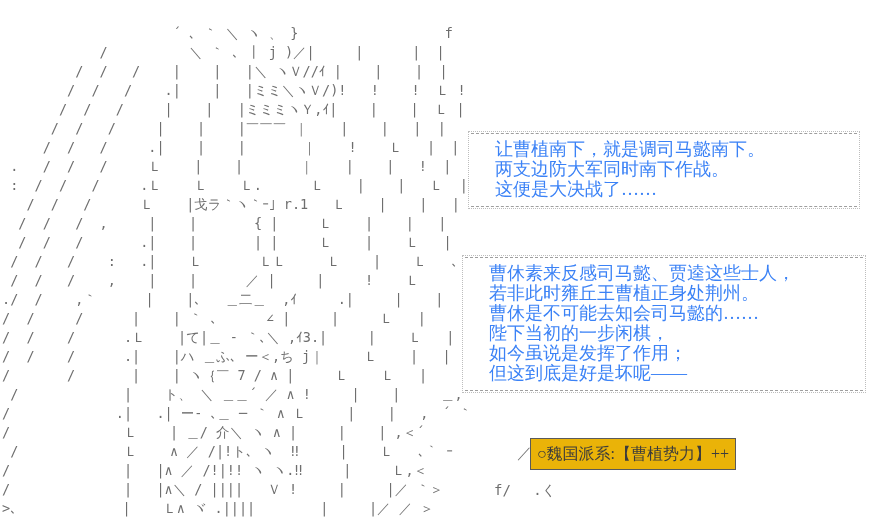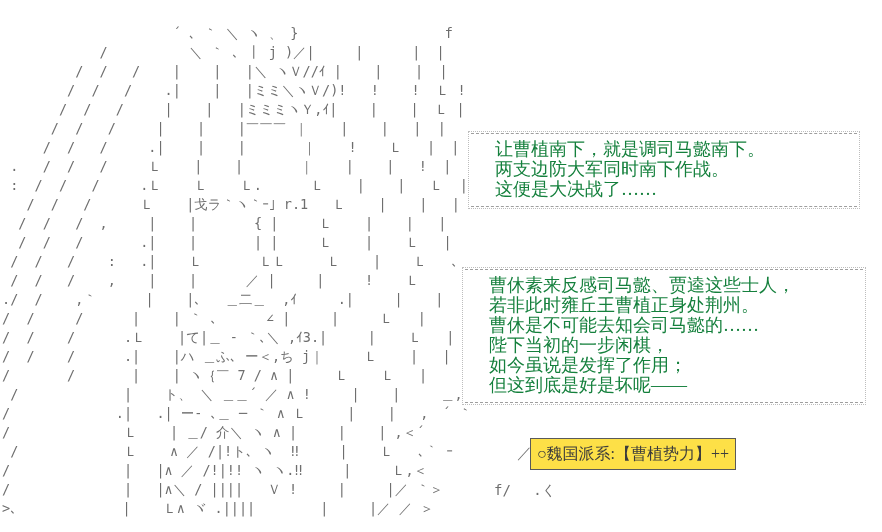--- a/index.html
+++ b/index.html
@@ -28,31 +28,31 @@
     background:transparent;
   }
   .dlg .inner{
     border-top:1px dashed #9e9e9e;
     border-bottom:1px dashed #9e9e9e;
     padding:5px 10px 7px 24px;
   }
   .dlg .txt{
     font-family:"Liberation Serif",serif;
     font-size:18px;line-height:20px;
-    color:#15803d;
+    color:#3b82f6;
     white-space:pre-line;
   }
   #dialogue-1{left:468px;top:131px;width:386px;}
-  #dialogue-2{left:462px;top:255px;width:398px;margin-top:12px;}
+  #dialogue-2{left:462px;top:255px;width:398px;}
   
   .namebox{
     position:absolute;
     left:530px;top:438px;width:204px;height:30px;
     border:1px solid #5a5a5a;
-    background:#fde047;
+    background:#eab308;
     text-align:center;
   }
   .namebox .txt{
     font-family:"Liberation Serif",serif;
     font-size:16px;line-height:30px;
     color:#3c3c3c;
     white-space:nowrap;
   }
   .aa-bit{
     position:absolute;

